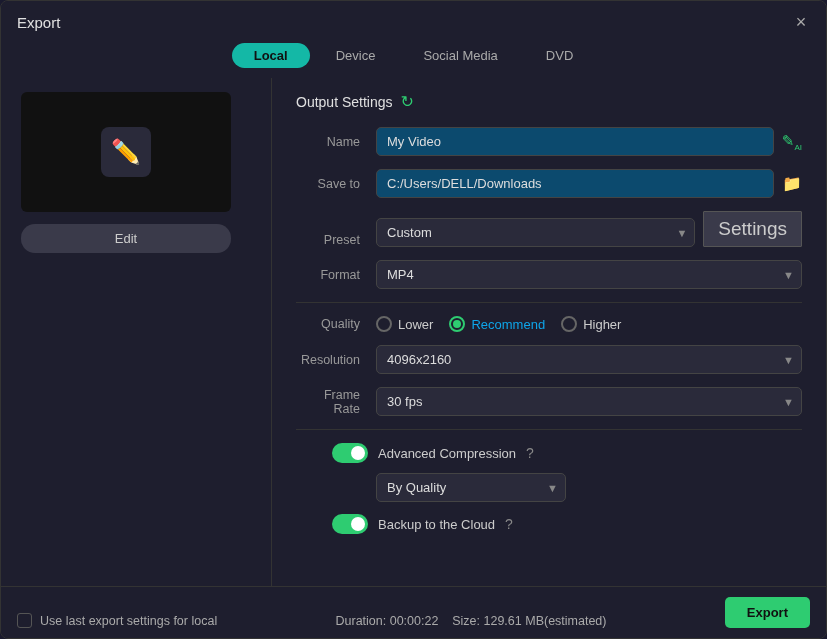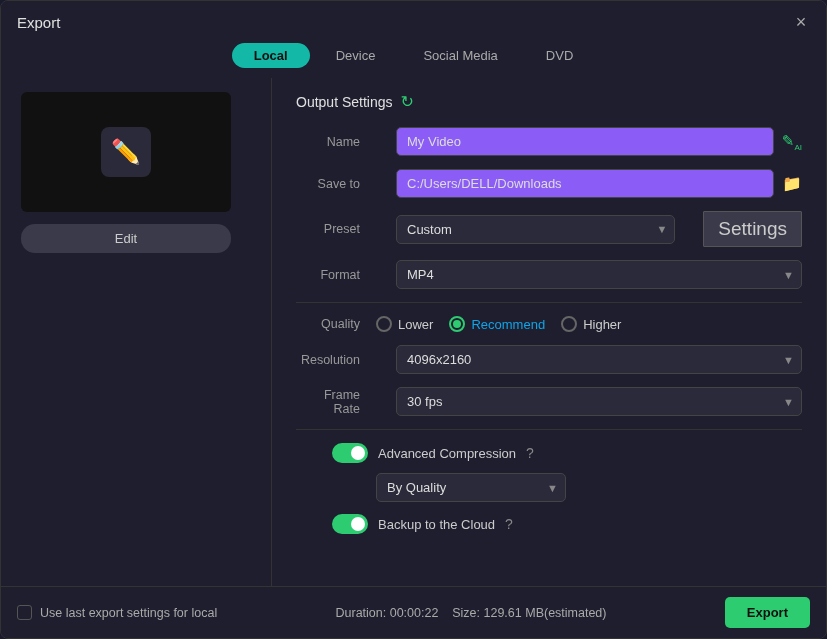--- a/index.html
+++ b/index.html
@@ -137,33 +137,32 @@
     }
     .refresh-icon {
       color: #2ecc71;
       font-size: 16px;
       cursor: pointer;
     }
     .form-row {
       display: flex;
       align-items: center;
       margin-bottom: 13px;
-      gap: 20px;
     }
     .form-label {
       width: 80px;
       color: #999;
       font-size: 12.5px;
       flex-shrink: 0;
       text-align: right;
       padding-right: 16px;
     }
     .form-input {
       flex: 1;
-      background: #8b5cf6;
+      background: #0c4a6e;
       border: 1px solid #444;
       border-radius: 5px;
       padding: 6px 10px;
       color: #ddd;
       font-size: 13px;
       outline: none;
     }
     .input-with-icon {
       display: flex;
       align-items: center;
@@ -211,21 +210,21 @@
       border-radius: 1px;
       padding: 6px 14px;
       color: #ccc;
       cursor: pointer;
       font-size: 19px;
       margin-left: 8px;
       white-space: nowrap;
     }
     .preset-row {
       display: flex;
-      align-items: center;
+      align-items: flex-end;
     }
     .divider-h {
       height: 1px;
       background: #333;
       margin: 10px 0 13px;
     }
     .quality-row {
       display: flex;
       align-items: center;
       margin-bottom: 13px;
@@ -309,21 +308,21 @@
     .compression-select-row {
       margin-left: 80px;
       margin-bottom: 12px;
     }
     .compression-select-wrapper {
       width: 190px;
       position: relative;
     }
     .footer {
       display: flex;
-      align-items: center;
+      align-items: flex-end;
       justify-content: space-between;
       padding: 10px 16px;
       border-top: 1px solid #333;
       background: #1e1e2e;
       flex-shrink: 0;
     }
     .footer-left {
       display: flex;
       align-items: center;
       gap: 8px;

